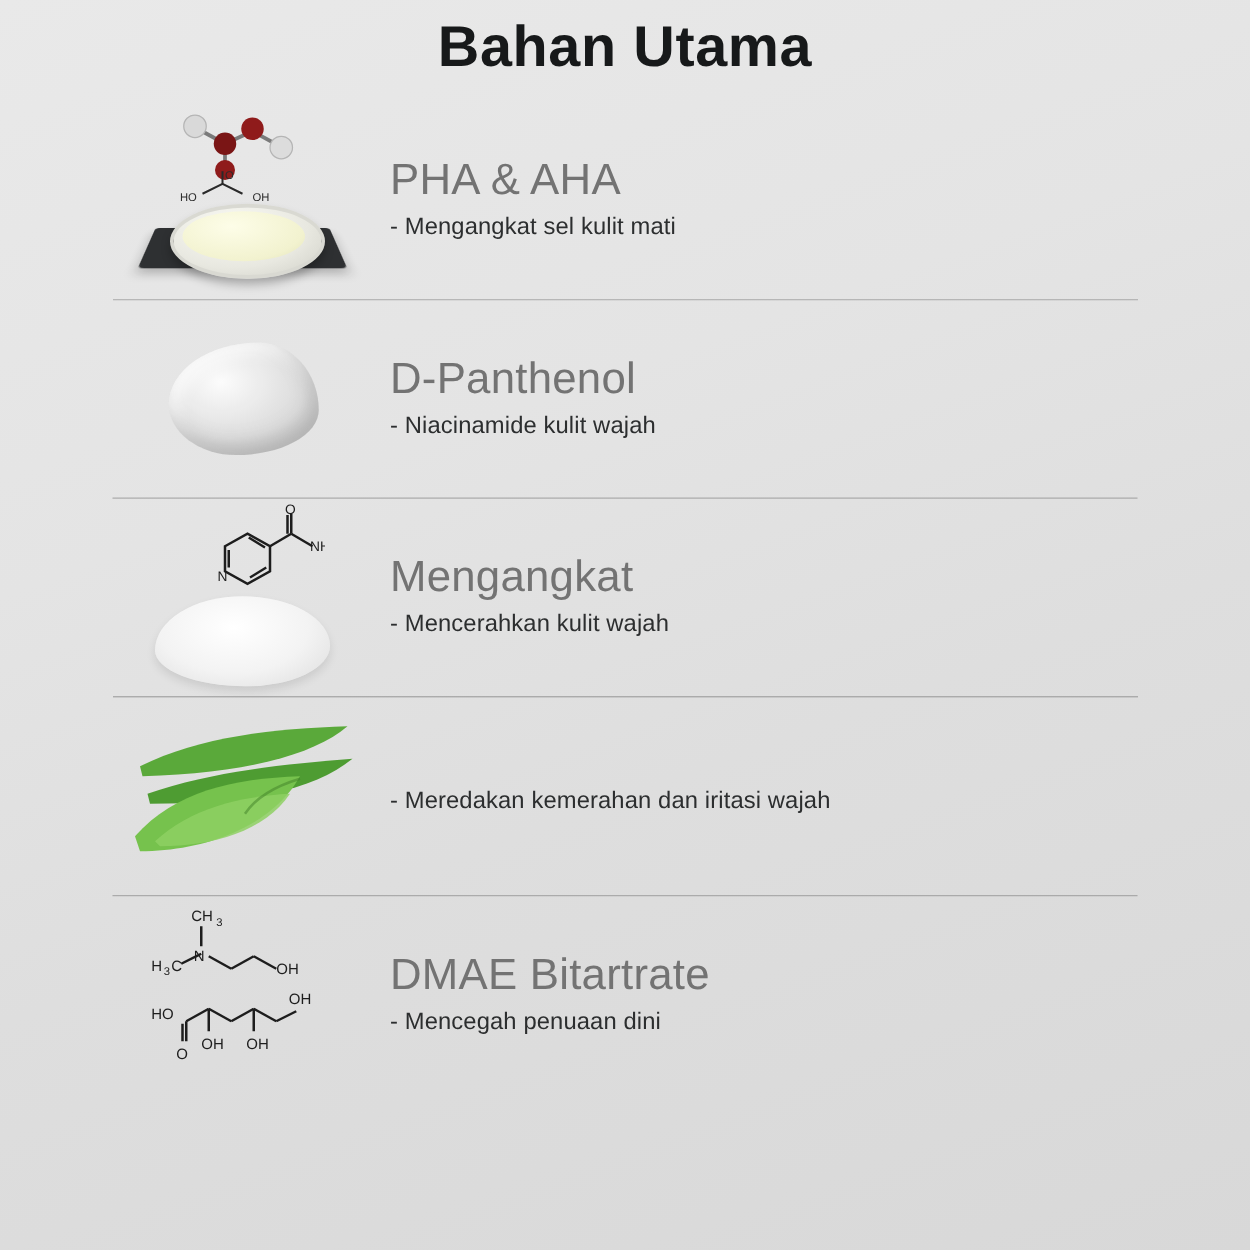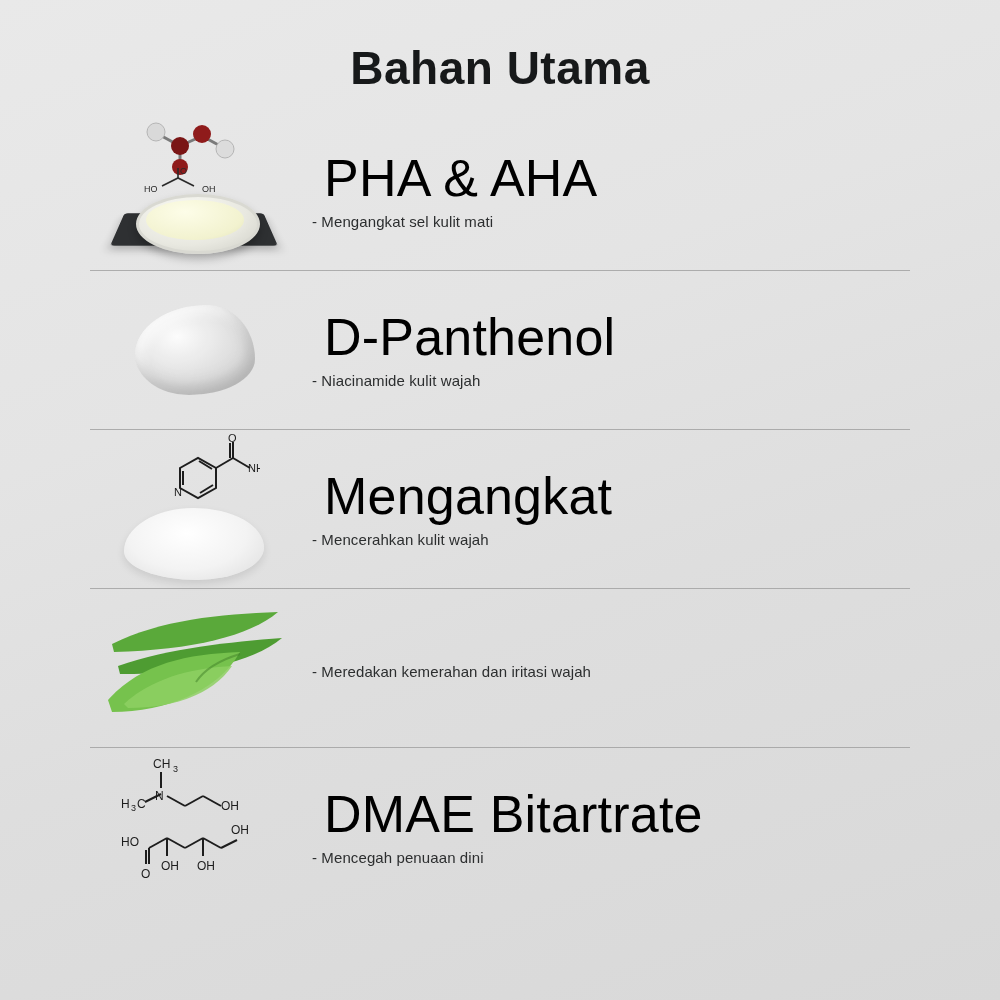--- a/index.html
+++ b/index.html
@@ -18,21 +18,21 @@
     width: 1000px;
     height: 1000px;
     box-sizing: border-box;
   }
   .title {
     text-align: center;
     font-size: 46px;
     font-weight: bold;
     color: #17191a;
     letter-spacing: 0.5px;
-    padding-top: 43px;
+    padding-top: 12px;
     line-height: 1.1;
   }
   .list {
     margin-top: 18px;
   }
   .row {
     display: flex;
     align-items: center;
     height: 158px;
     padding: 0 0 0 90px;
@@ -50,28 +50,27 @@
     height: 150px;
     position: relative;
     display: flex;
     align-items: center;
     justify-content: center;
   }
   .texts {
     padding-left: 12px;
   }
   .name {
-    font-size: 52px;
-    color: #000000;
+    font-size: 35px;
+    color: #737373;
     line-height: 1.05;
     letter-spacing: 0.2px;
-    margin-left: 12px;
   }
   .desc {
-    font-size: 15px;
+    font-size: 19px;
     color: #2c2e2f;
     margin-top: 8px;
     letter-spacing: 0.1px;
   }
   
   .art svg { display: block; }
 
   .bowl-wrap { position: relative; width: 170px; height: 150px; }
   .slate {
     position: absolute;

